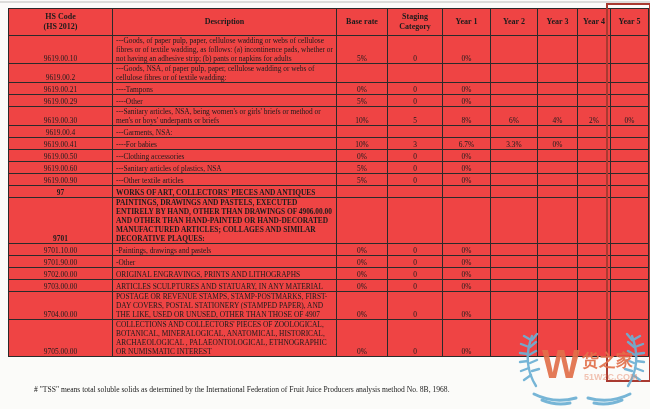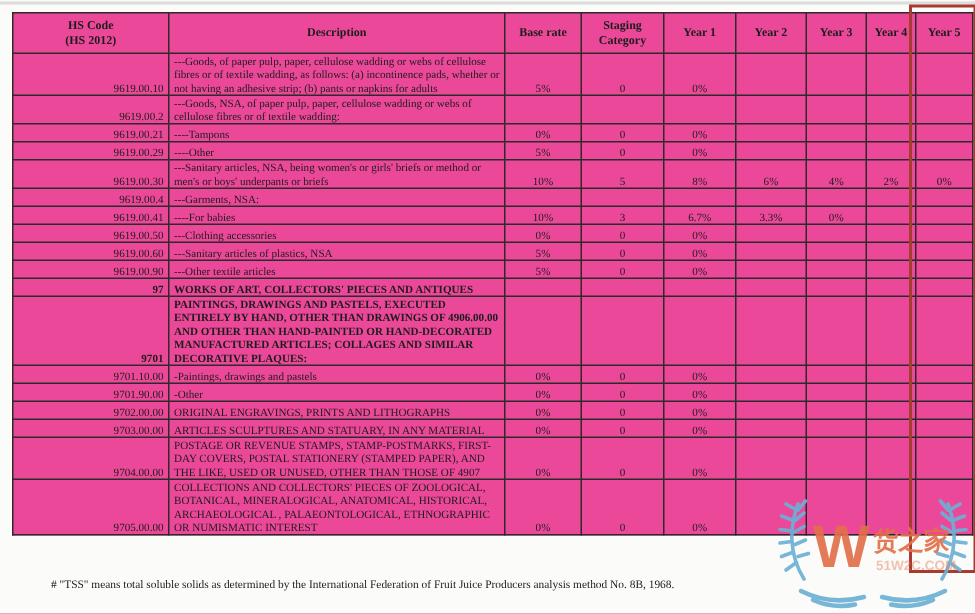--- a/index.html
+++ b/index.html
@@ -11,36 +11,36 @@
     overflow:hidden;
   }
   .page{position:absolute;inset:0;}
   .top-edge{
     position:absolute;left:0;top:1px;width:650px;height:2px;
     background:#dcdcda;
   }
   table.tariff{
     position:absolute;left:8px;top:8px;width:640px;
     border-collapse:collapse;table-layout:fixed;
-    background:#ec4899;
+    background:#ef4444;
     color:#1c1c1c;
   }
   table.tariff th, table.tariff td{
     border:1px solid #2b2b2b;
     padding:0 3px;
     font-size:7.4px;
     line-height:9px;
     overflow:hidden;
   }
   table.tariff th{
     font-size:8px;font-weight:bold;text-align:center;vertical-align:middle;
     height:26px;white-space:pre-line;line-height:10px;
   }
   table.tariff td{height:11px;vertical-align:bottom;}
-  td.code{text-align:right;}
+  td.code{text-align:center;}
   td.desc{text-align:left;}
   td.val{text-align:center;}
   tr.bold td{font-weight:bold;}
   .highlight-box{
     position:absolute;left:606px;top:3px;width:41px;height:375px;
     border:2px solid #a93a31;
     pointer-events:none;
   }
   .footnote{
     position:absolute;left:34px;top:385px;

